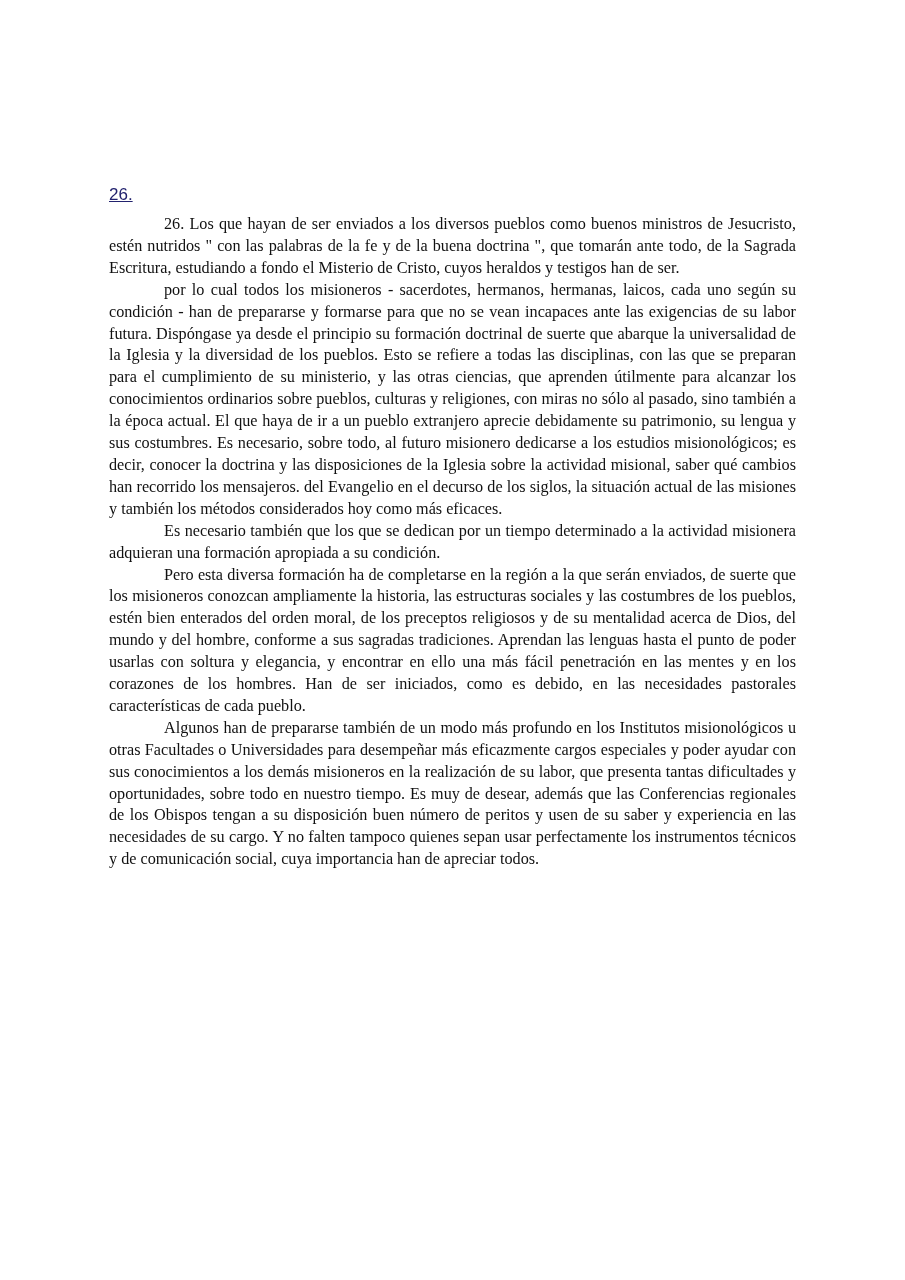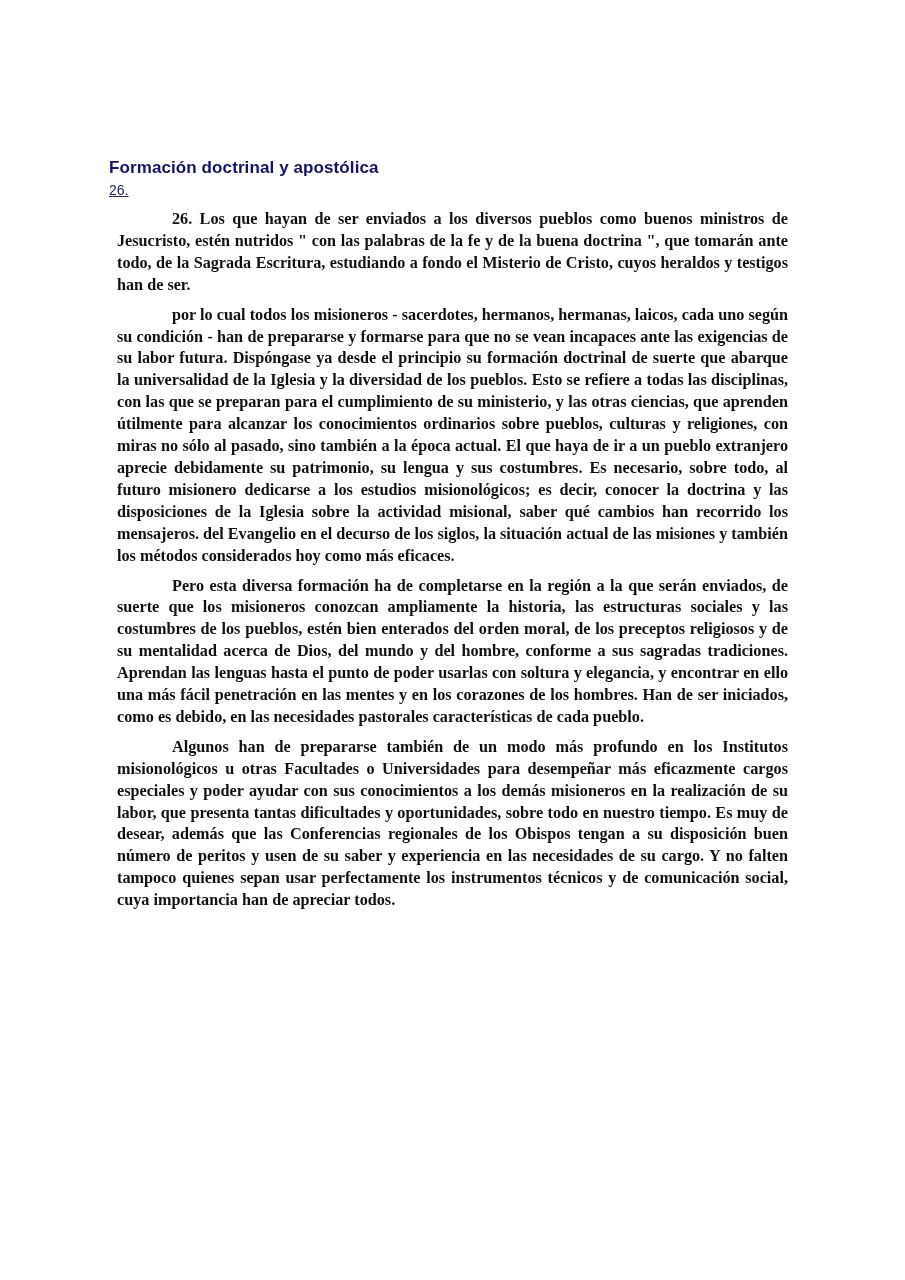--- a/index.html
+++ b/index.html
@@ -23,45 +23,45 @@
       font-family: "Liberation Sans", sans-serif;
       font-weight: bold;
       font-size: 17px;
       color: #12126e;
       margin: 0;
       line-height: 22px;
       letter-spacing: 0.1px;
     }
     .section-link {
       display: inline-block;
+      margin-top: 27px;
       font-family: "Liberation Sans", sans-serif;
-      font-size: 14px;
+      font-size: 17px;
       color: #22226e;
       text-decoration: underline;
       line-height: 22px;
     }
     .body {
       margin-top: 8px;
       font-family: "Liberation Serif", serif;
       font-size: 16.2px;
       line-height: 21.9px;
       color: #111111;
       text-align: justify;
     }
     .body p {
-      margin: 8px;
+      margin: 0;
       text-indent: 55px;
-      font-weight: bold;
     }
   </style>
 </head>
 <body>
 
 <div class="page">
-  <h2 class="heading">Formación doctrinal y apostólica</h2>
   <a class="section-link">26.</a>
   <div class="body">
     <p>26. Los que hayan de ser enviados a los diversos pueblos como buenos ministros de Jesucristo, estén nutridos " con las palabras de la fe y de la buena doctrina ", que tomarán ante todo, de la Sagrada Escritura, estudiando a fondo el Misterio de Cristo, cuyos heraldos y testigos han de ser.</p>
     <p>por lo cual todos los misioneros - sacerdotes, hermanos, hermanas, laicos, cada uno según su condición - han de prepararse y formarse para que no se vean incapaces ante las exigencias de su labor futura. Dispóngase ya desde el principio su formación doctrinal de suerte que abarque la universalidad de la Iglesia y la diversidad de los pueblos. Esto se refiere a todas las disciplinas, con las que se preparan para el cumplimiento de su ministerio, y las otras ciencias, que aprenden útilmente para alcanzar los conocimientos ordinarios sobre pueblos, culturas y religiones, con miras no sólo al pasado, sino también a la época actual. El que haya de ir a un pueblo extranjero aprecie debidamente su patrimonio, su lengua y sus costumbres. Es necesario, sobre todo, al futuro misionero dedicarse a los estudios misionológicos; es decir, conocer la doctrina y las disposiciones de la Iglesia sobre la actividad misional, saber qué cambios han recorrido los mensajeros. del Evangelio en el decurso de los siglos, la situación actual de las misiones y también los métodos considerados hoy como más eficaces.</p>
+    <p>Es necesario también que los que se dedican por un tiempo determinado a la actividad misionera adquieran una formación apropiada a su condición.</p>
     <p>Pero esta diversa formación ha de completarse en la región a la que serán enviados, de suerte que los misioneros conozcan ampliamente la historia, las estructuras sociales y las costumbres de los pueblos, estén bien enterados del orden moral, de los preceptos religiosos y de su mentalidad acerca de Dios, del mundo y del hombre, conforme a sus sagradas tradiciones. Aprendan las lenguas hasta el punto de poder usarlas con soltura y elegancia, y encontrar en ello una más fácil penetración en las mentes y en los corazones de los hombres. Han de ser iniciados, como es debido, en las necesidades pastorales características de cada pueblo.</p>
     <p>Algunos han de prepararse también de un modo más profundo en los Institutos misionológicos u otras Facultades o Universidades para desempeñar más eficazmente cargos especiales y poder ayudar con sus conocimientos a los demás misioneros en la realización de su labor, que presenta tantas dificultades y oportunidades, sobre todo en nuestro tiempo. Es muy de desear, además que las Conferencias regionales de los Obispos tengan a su disposición buen número de peritos y usen de su saber y experiencia en las necesidades de su cargo. Y no falten tampoco quienes sepan usar perfectamente los instrumentos técnicos y de comunicación social, cuya importancia han de apreciar todos.</p>
   </div>
 </div>
 
 </body></html>

